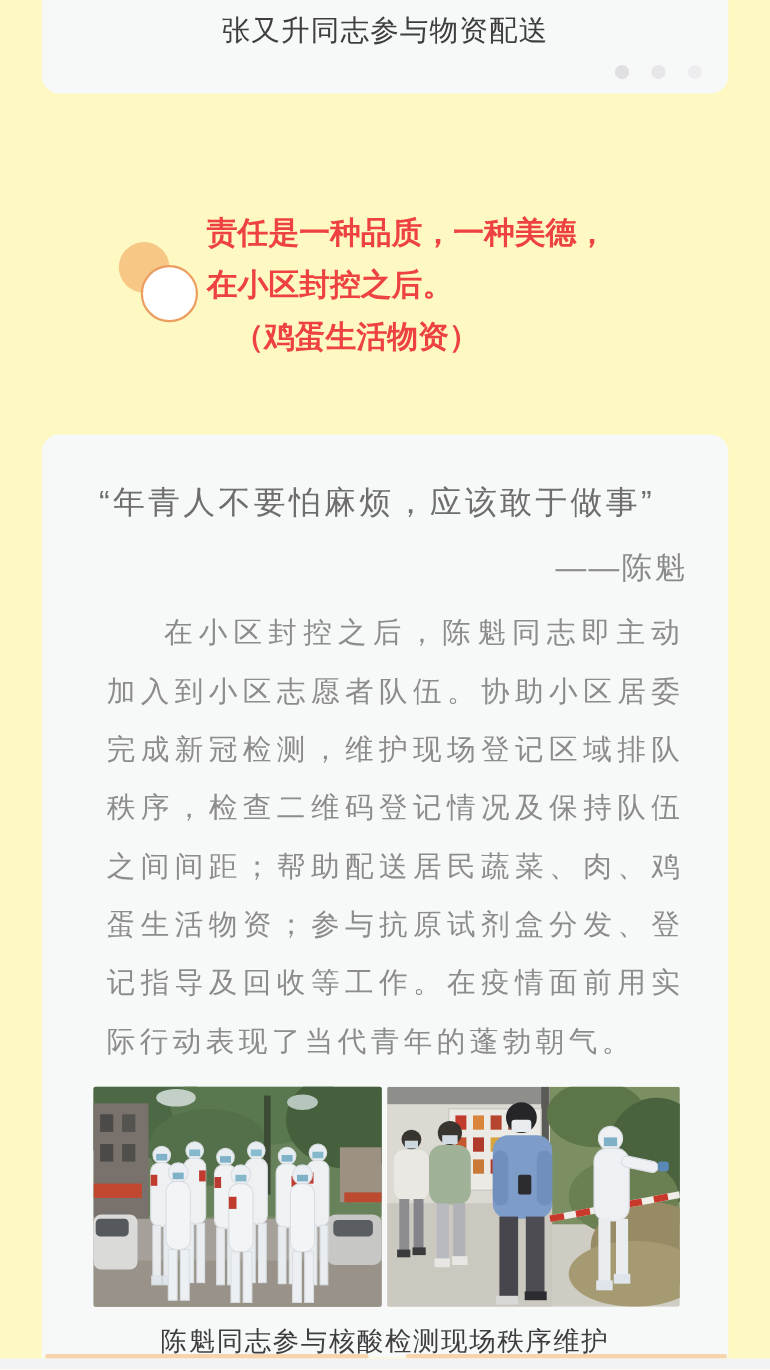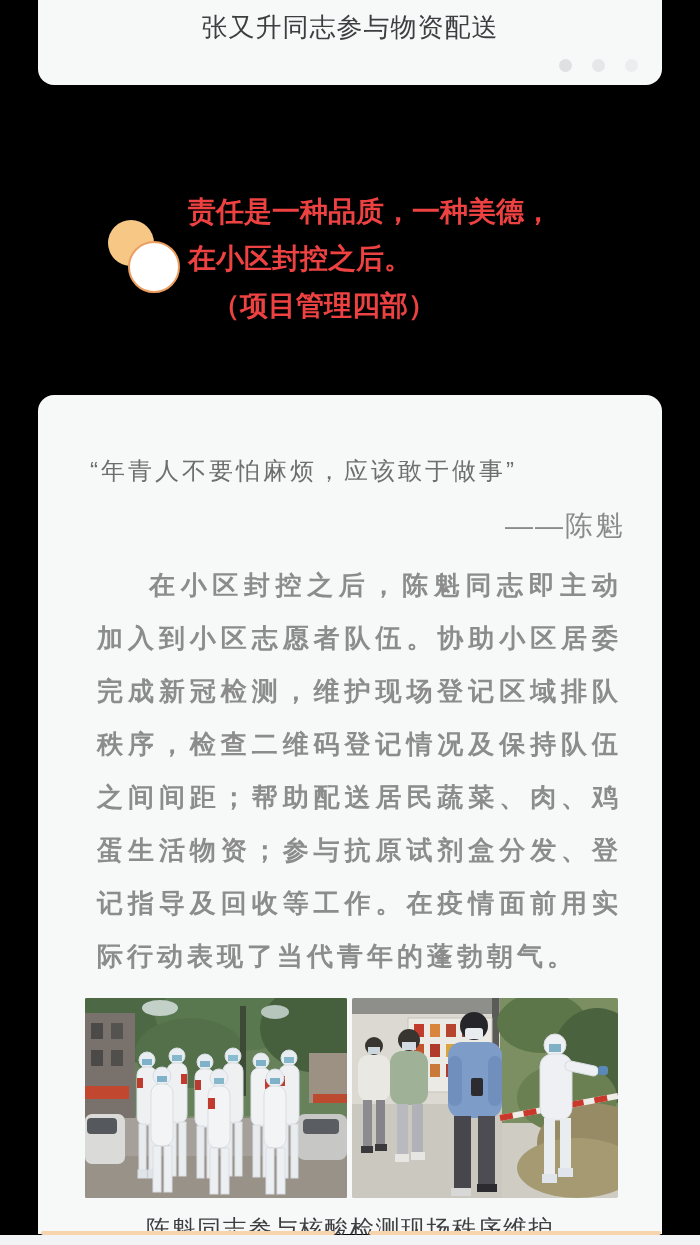--- a/index.html
+++ b/index.html
@@ -1,18 +1,18 @@
 <!DOCTYPE html>
 <html><head>
 <meta charset="utf-8">
 <style>
   html,body{margin:0;padding:0;background:#ffffff;}
   .page{
     position:relative;width:700px;height:1245px;margin:0 auto;
-    background:#000000;overflow:hidden;
+    background:#fef9c3;overflow:hidden;
     font-family:"Liberation Sans","DejaVu Sans",sans-serif;
   }
   
   .top-card{
     position:absolute;left:38px;top:-42px;width:624px;height:127px;
     background:#f7f8f8;border-radius:16px;
   }
   .top-card .caption{
     position:absolute;left:0;top:52px;width:100%;
     text-align:center;font-size:26px;color:#3e3e40;letter-spacing:1px;
@@ -36,31 +36,31 @@
     position:absolute;left:188px;top:0;
     font-size:28px;font-weight:bold;line-height:47px;color:#ee4141;
   }
   .slogan-text .l3{margin-left:24px;}
   
   .main-card{
     position:absolute;left:38px;top:395px;width:624px;height:839px;
     background:#f7f8f8;border-radius:16px 16px 0 0;
   }
   .quote{
-    margin:60px 38px 0 52px;
-    font-size:24px;color:#6e6e6e;letter-spacing:3px;
+    margin:42px 38px 0 52px;
+    font-size:29px;color:#6e6e6e;letter-spacing:3px;
   }
   .attribution{
     margin:20px 37px 6px 0;text-align:right;
     font-size:28px;color:#8a8a8a;letter-spacing:2px;
   }
   .body-text{
     margin:14px 0 0 59px;width:525px;
     font-size:26px;line-height:53px;letter-spacing:4px;color:#8c8c8c;
-    text-align:justify;text-indent:2em;font-weight:bold;
+    text-align:justify;text-indent:2em;
   }
   .photos{display:flex;gap:5px;margin:15px 0 0 47px;}
   .photo{display:block;border-radius:2px;}
   .photo-caption{
     margin-top:15px;text-align:center;
     font-size:24px;color:#3e3e40;letter-spacing:1.5px;
   }
   .divider{position:absolute;height:4px;border-radius:2px;top:1231px;background:#f6d5ae;}
   .divider.left{left:41px;width:294px;}
   .divider.right{left:369px;width:292px;}
@@ -79,21 +79,21 @@
       <div class="dot"></div>
     </div>
   </div>
 
   <div class="slogan">
     <div class="circle-fill"></div>
     <div class="circle-ring"></div>
     <div class="slogan-text">
       <div class="l1">责任是一种品质，一种美德，</div>
       <div class="l2">在小区封控之后。</div>
-      <div class="l3">（项目管理四部）</div>
+      <div class="l3">（鸡蛋生活物资）</div>
     </div>
   </div>
 
   <div class="main-card">
     <div class="quote">“年青人不要怕麻烦，应该敢于做事”</div>
     <div class="attribution">——陈魁</div>
     <div class="body-text">在小区封控之后，陈魁同志即主动加入到小区志愿者队伍。协助小区居委完成新冠检测，维护现场登记区域排队秩序，检查二维码登记情况及保持队伍之间间距；帮助配送居民蔬菜、肉、鸡蛋生活物资；参与抗原试剂盒分发、登记指导及回收等工作。在疫情面前用实际行动表现了当代青年的蓬勃朝气。</div>
 
     <div class="photos">
 

